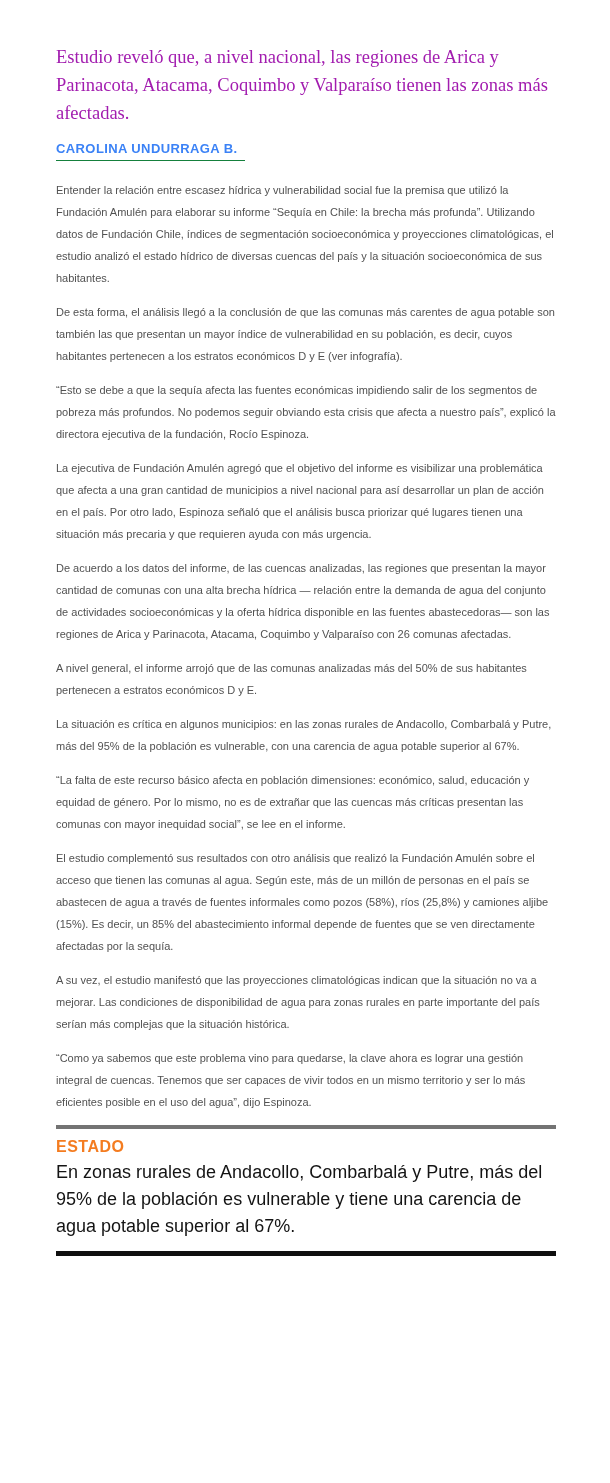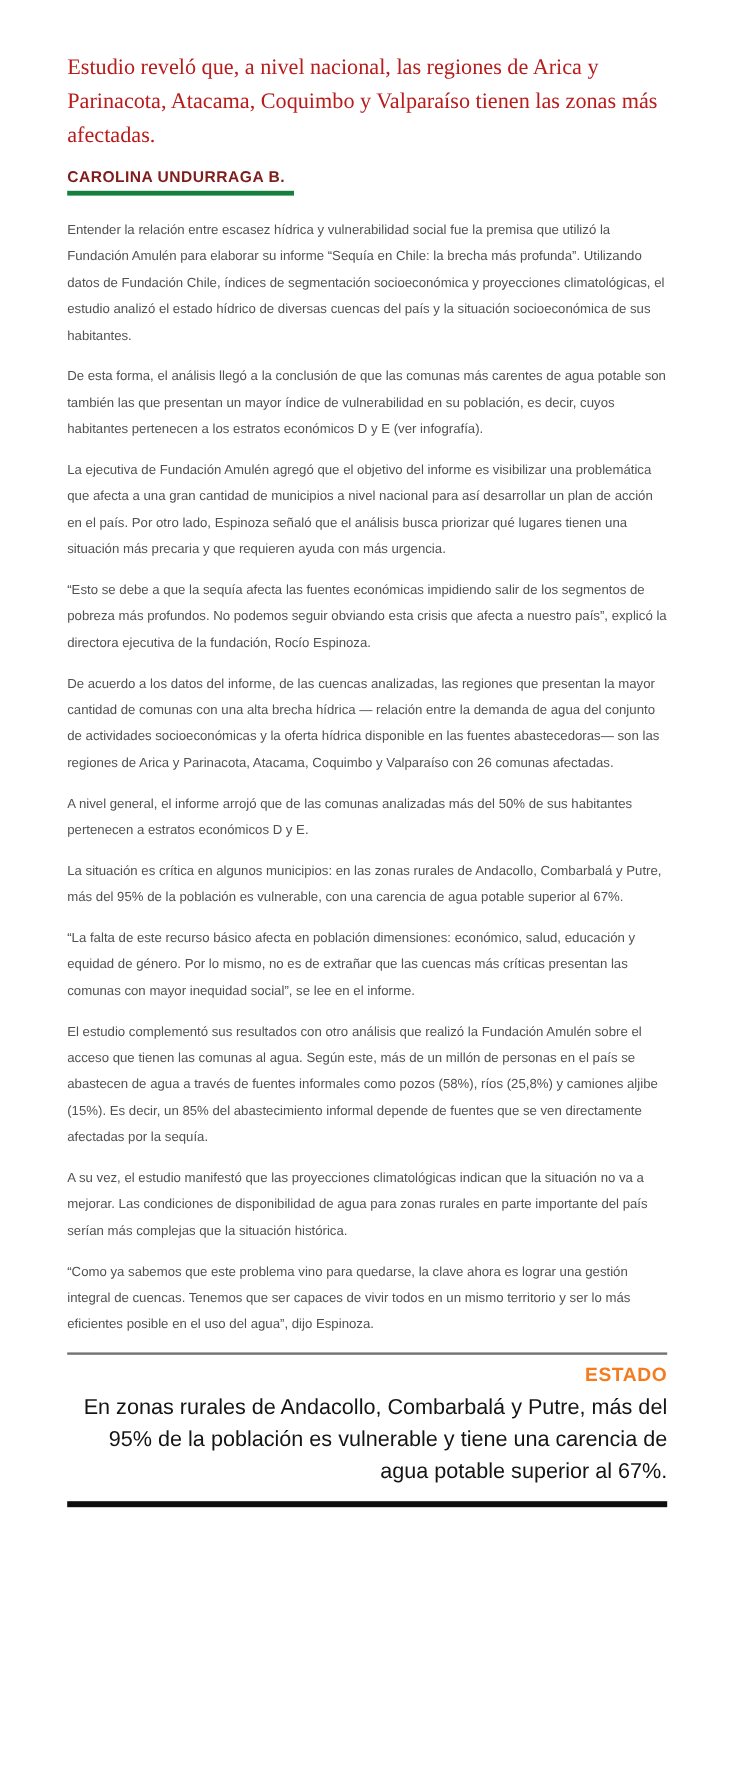--- a/index.html
+++ b/index.html
@@ -16,46 +16,46 @@
     width: 610px;
     min-height: 1483px;
     padding: 43px 54px 26px 56px;
     background: #ffffff;
   }
   .headline {
     font-family: "Liberation Serif", serif;
     font-weight: 400;
     font-size: 18.5px;
     line-height: 28px;
-    color: #b91c1c;
+    color: #a21caf;
     margin: 0 0 12px 0;
   }
   .byline {
     display: inline-block;
     font-size: 13px;
     font-weight: bold;
     letter-spacing: 0.4px;
-    color: #7f1d1d;
+    color: #3b82f6;
     text-decoration: none;
-    border-bottom: 4px solid #15803d;
+    border-bottom: 1px solid #15803d;
     padding: 0 8px 4px 0;
     margin: 0 0 18px 0;
     cursor: pointer;
   }
   .body-copy p {
     font-size: 11px;
     line-height: 22px;
     color: #515151;
     margin: 0 0 12px 0;
   }
   .callout {
     margin-top: 10px;
-    border-top: 2px solid #737373;
+    border-top: 4px solid #737373;
     padding-top: 9px;
-    text-align: right;
+    text-align: left;
   }
   .callout-label {
     font-size: 16px;
     font-weight: bold;
     letter-spacing: 0.5px;
     color: #f47c20; 
     margin: 0 0 3px 0;
   }
   .callout-text {
     font-size: 18px;
@@ -75,22 +75,22 @@
 
 <div class="page">
 
   <h1 class="headline">Estudio reveló que, a nivel nacional, las regiones de Arica y Parinacota, Atacama, Coquimbo y Valparaíso tienen las zonas más afectadas.</h1>
 
   <a class="byline">CAROLINA UNDURRAGA B.</a>
 
   <div class="body-copy">
     <p>Entender la relación entre escasez hídrica y vulnerabilidad social fue la premisa que utilizó la Fundación Amulén para elaborar su informe “Sequía en Chile: la brecha más profunda”. Utilizando datos de Fundación Chile, índices de segmentación socioeconómica y proyecciones climatológicas, el estudio analizó el estado hídrico de diversas cuencas del país y la situación socioeconómica de sus habitantes.</p>
     <p>De esta forma, el análisis llegó a la conclusión de que las comunas más carentes de agua potable son también las que presentan un mayor índice de vulnerabilidad en su población, es decir, cuyos habitantes pertenecen a los estratos económicos D y E (ver infografía).</p>
+    <p>“Esto se debe a que la sequía afecta las fuentes económicas impidiendo salir de los segmentos de pobreza más profundos. No podemos seguir obviando esta crisis que afecta a nuestro país”, explicó la directora ejecutiva de la fundación, Rocío Espinoza.</p>
     <p>La ejecutiva de Fundación Amulén agregó que el objetivo del informe es visibilizar una problemática que afecta a una gran cantidad de municipios a nivel nacional para así desarrollar un plan de acción en el país. Por otro lado, Espinoza señaló que el análisis busca priorizar qué lugares tienen una situación más precaria y que requieren ayuda con más urgencia.</p>
-    <p>“Esto se debe a que la sequía afecta las fuentes económicas impidiendo salir de los segmentos de pobreza más profundos. No podemos seguir obviando esta crisis que afecta a nuestro país”, explicó la directora ejecutiva de la fundación, Rocío Espinoza.</p>
     <p>De acuerdo a los datos del informe, de las cuencas analizadas, las regiones que presentan la mayor cantidad de comunas con una alta brecha hídrica — relación entre la demanda de agua del conjunto de actividades socioeconómicas y la oferta hídrica disponible en las fuentes abastecedoras— son las regiones de Arica y Parinacota, Atacama, Coquimbo y Valparaíso con 26 comunas afectadas.</p>
     <p>A nivel general, el informe arrojó que de las comunas analizadas más del 50% de sus habitantes pertenecen a estratos económicos D y E.</p>
     <p>La situación es crítica en algunos municipios: en las zonas rurales de Andacollo, Combarbalá y Putre, más del 95% de la población es vulnerable, con una carencia de agua potable superior al 67%.</p>
     <p>“La falta de este recurso básico afecta en población dimensiones: económico, salud, educación y equidad de género. Por lo mismo, no es de extrañar que las cuencas más críticas presentan las comunas con mayor inequidad social”, se lee en el informe.</p>
     <p>El estudio complementó sus resultados con otro análisis que realizó la Fundación Amulén sobre el acceso que tienen las comunas al agua. Según este, más de un millón de personas en el país se abastecen de agua a través de fuentes informales como pozos (58%), ríos (25,8%) y camiones aljibe (15%). Es decir, un 85% del abastecimiento informal depende de fuentes que se ven directamente afectadas por la sequía.</p>
     <p>A su vez, el estudio manifestó que las proyecciones climatológicas indican que la situación no va a mejorar. Las condiciones de disponibilidad de agua para zonas rurales en parte importante del país serían más complejas que la situación histórica.</p>
     <p>“Como ya sabemos que este problema vino para quedarse, la clave ahora es lograr una gestión integral de cuencas. Tenemos que ser capaces de vivir todos en un mismo territorio y ser lo más eficientes posible en el uso del agua”, dijo Espinoza.</p>
   </div>
 
   <div class="callout">

